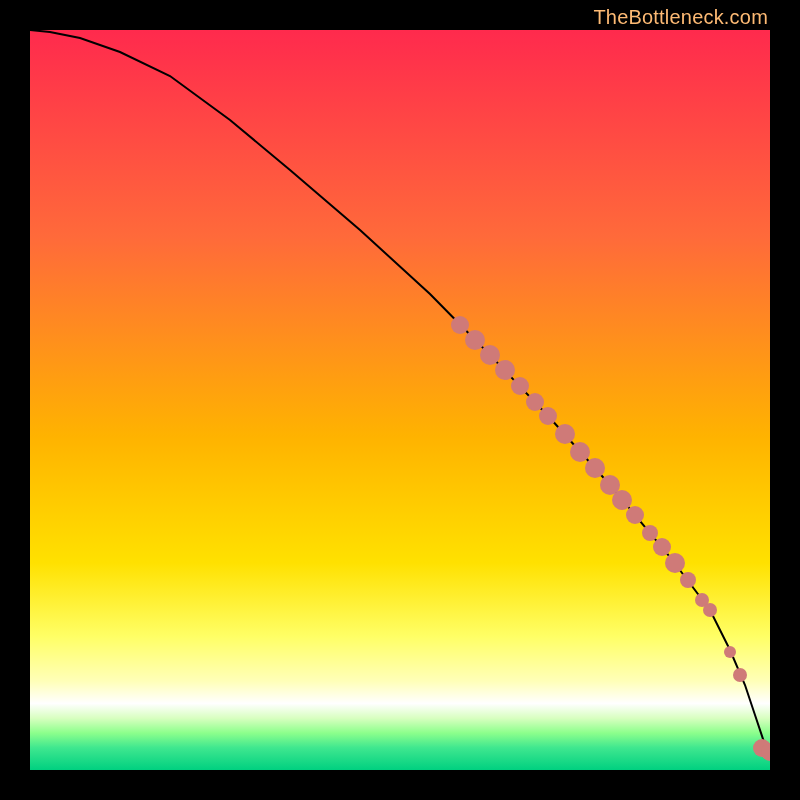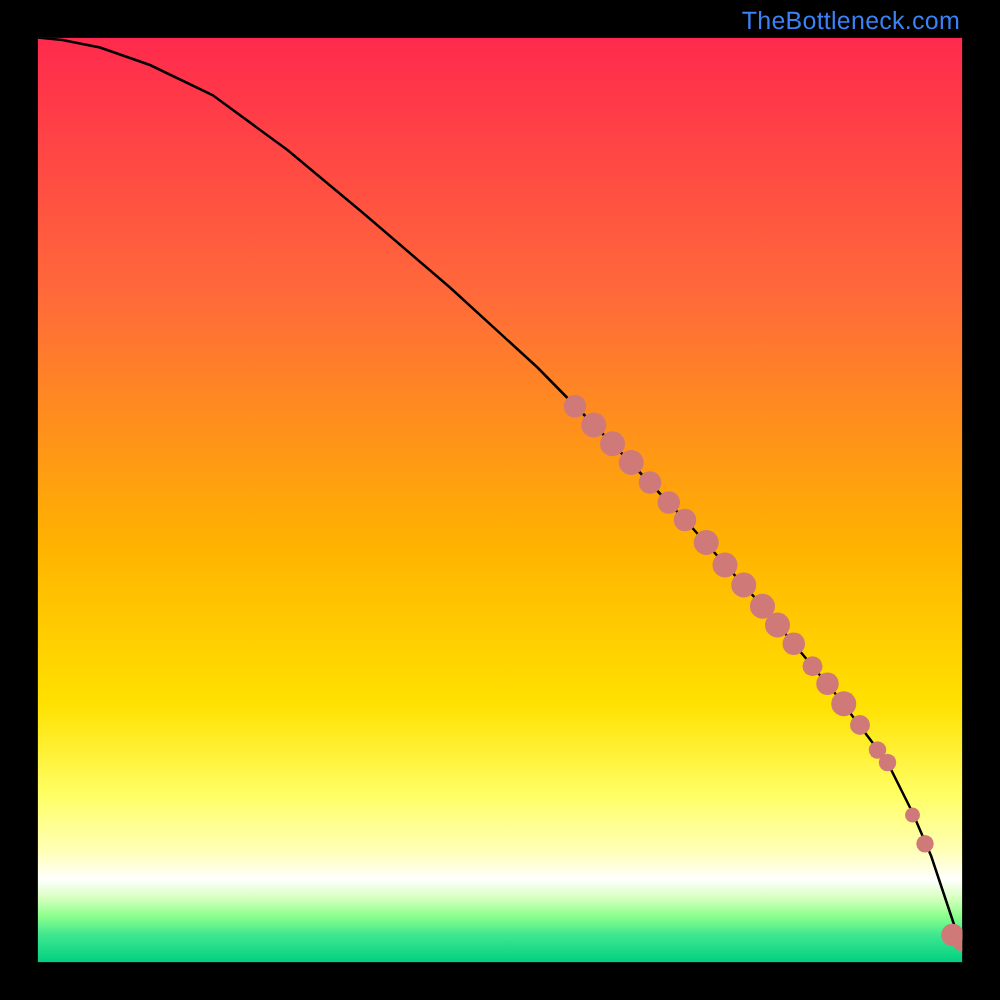--- a/index.html
+++ b/index.html
@@ -20,21 +20,21 @@
     overflow: hidden;
   }
   .gradient {
     position: absolute;
     inset: 0;
   }
   .watermark {
     position: absolute;
     top: 6px;
     right: 32px;
-    color: #3b82f6;
+    color: #fdba74;
     font-size: 20px;
     letter-spacing: 0.2px;
   }
   svg.overlay {
     position: absolute;
     inset: 0;
     width: 740px;
     height: 740px;
     pointer-events: none;
   }

